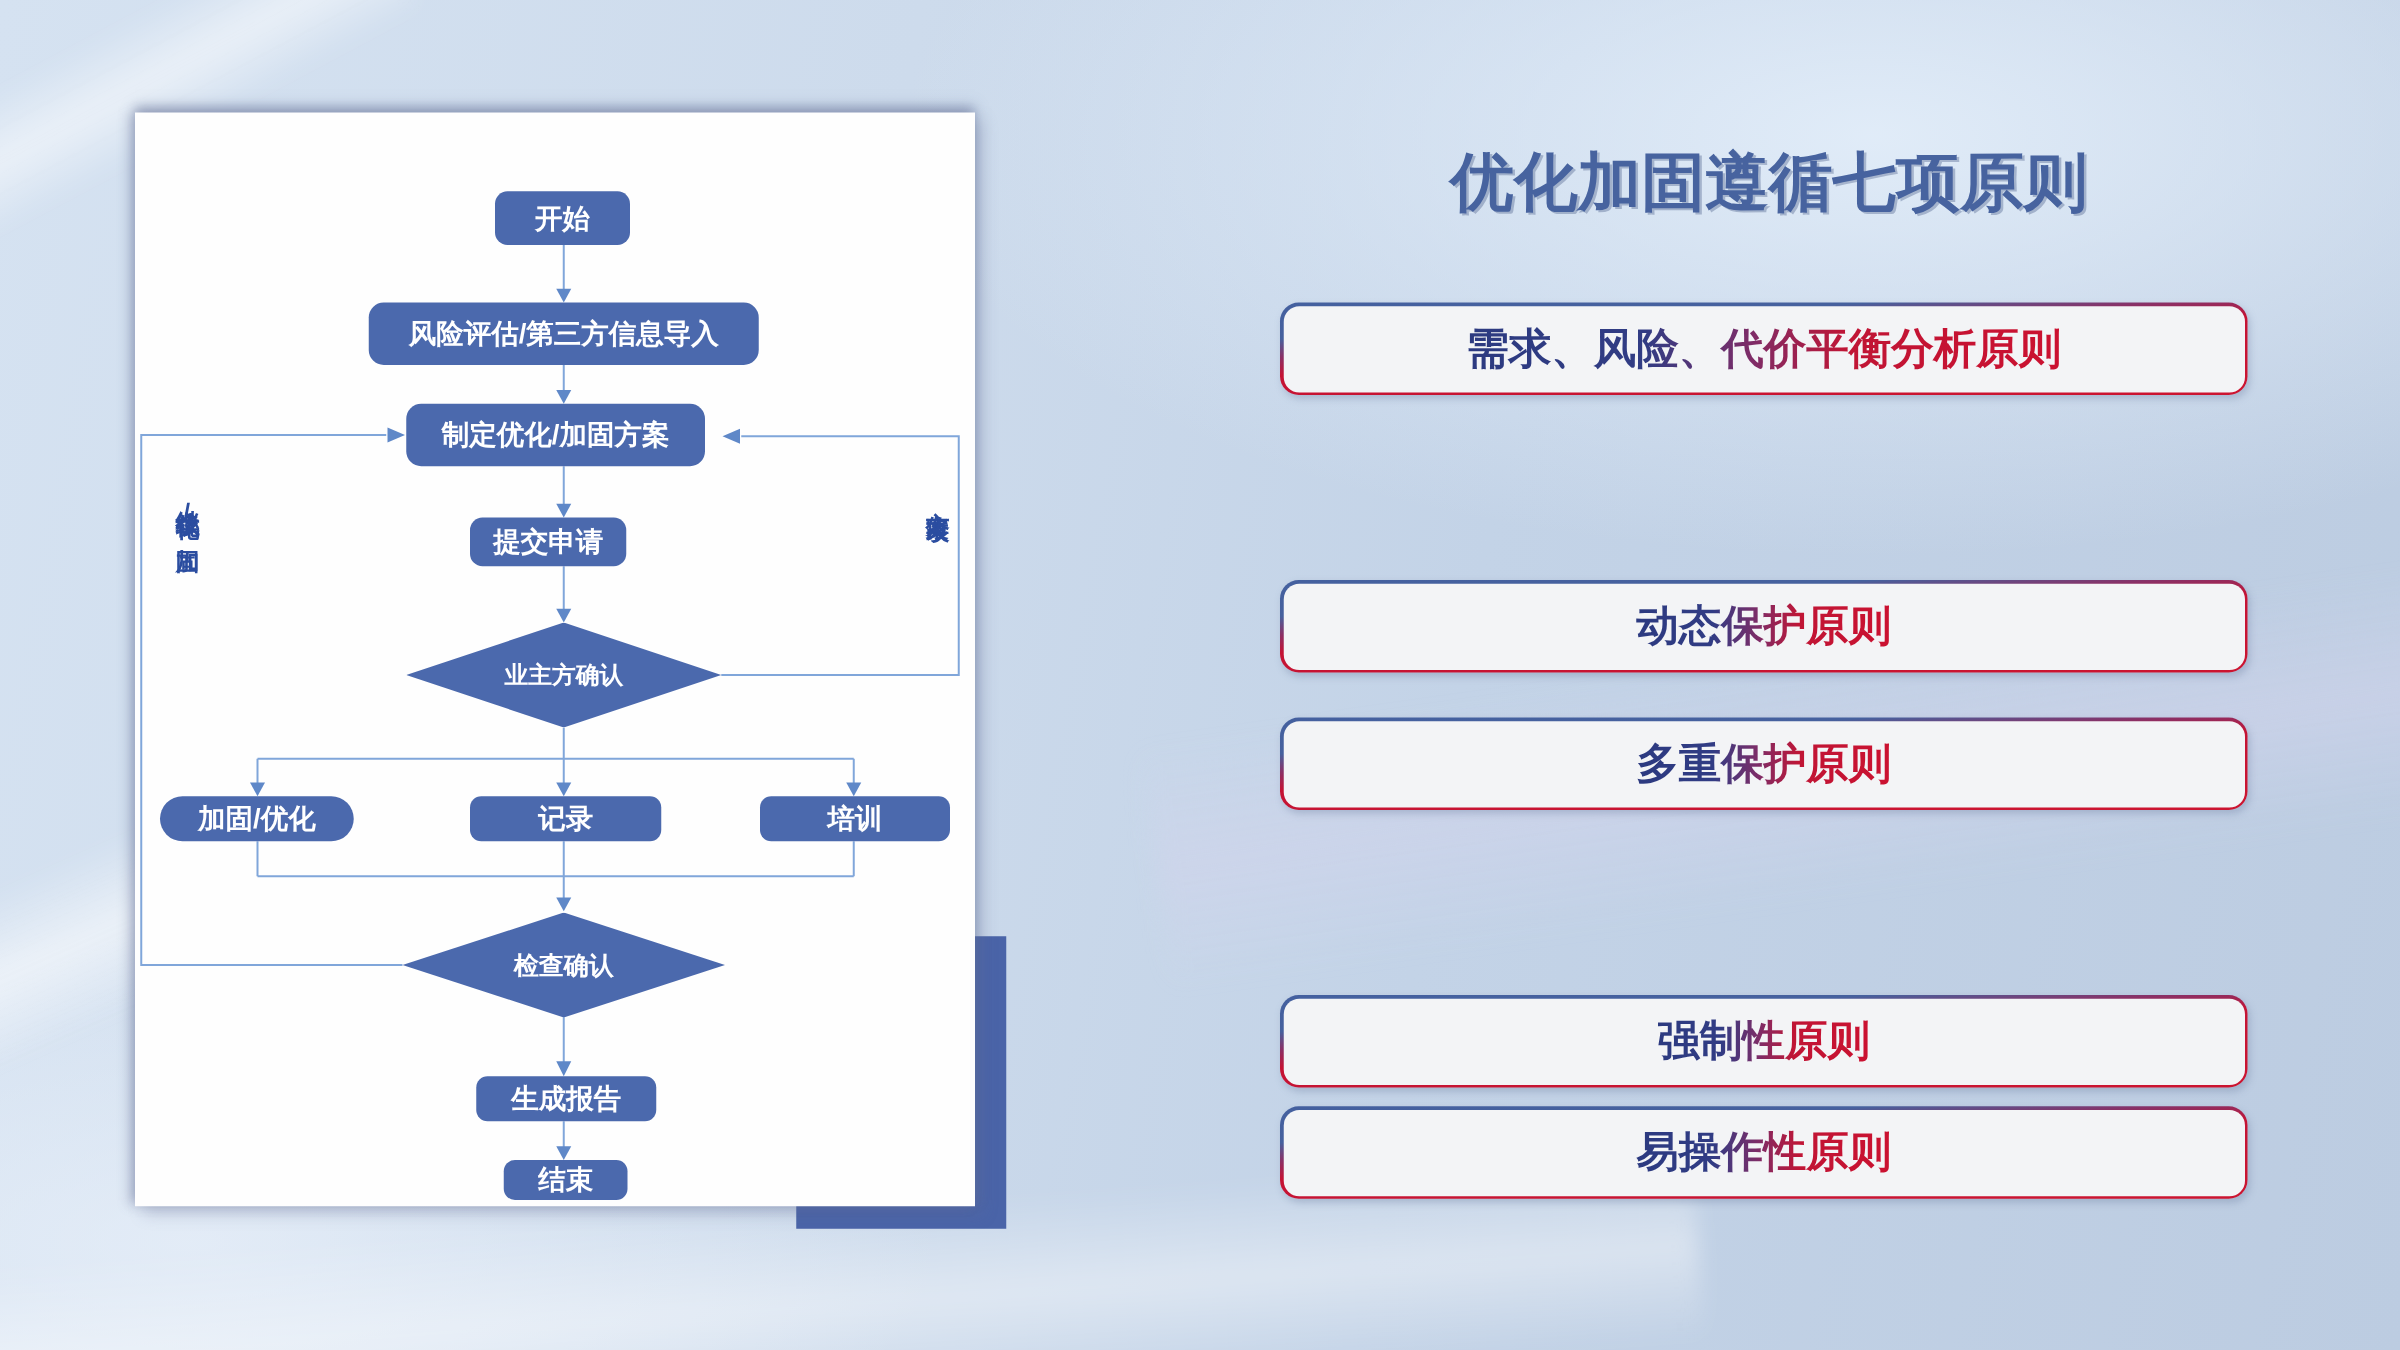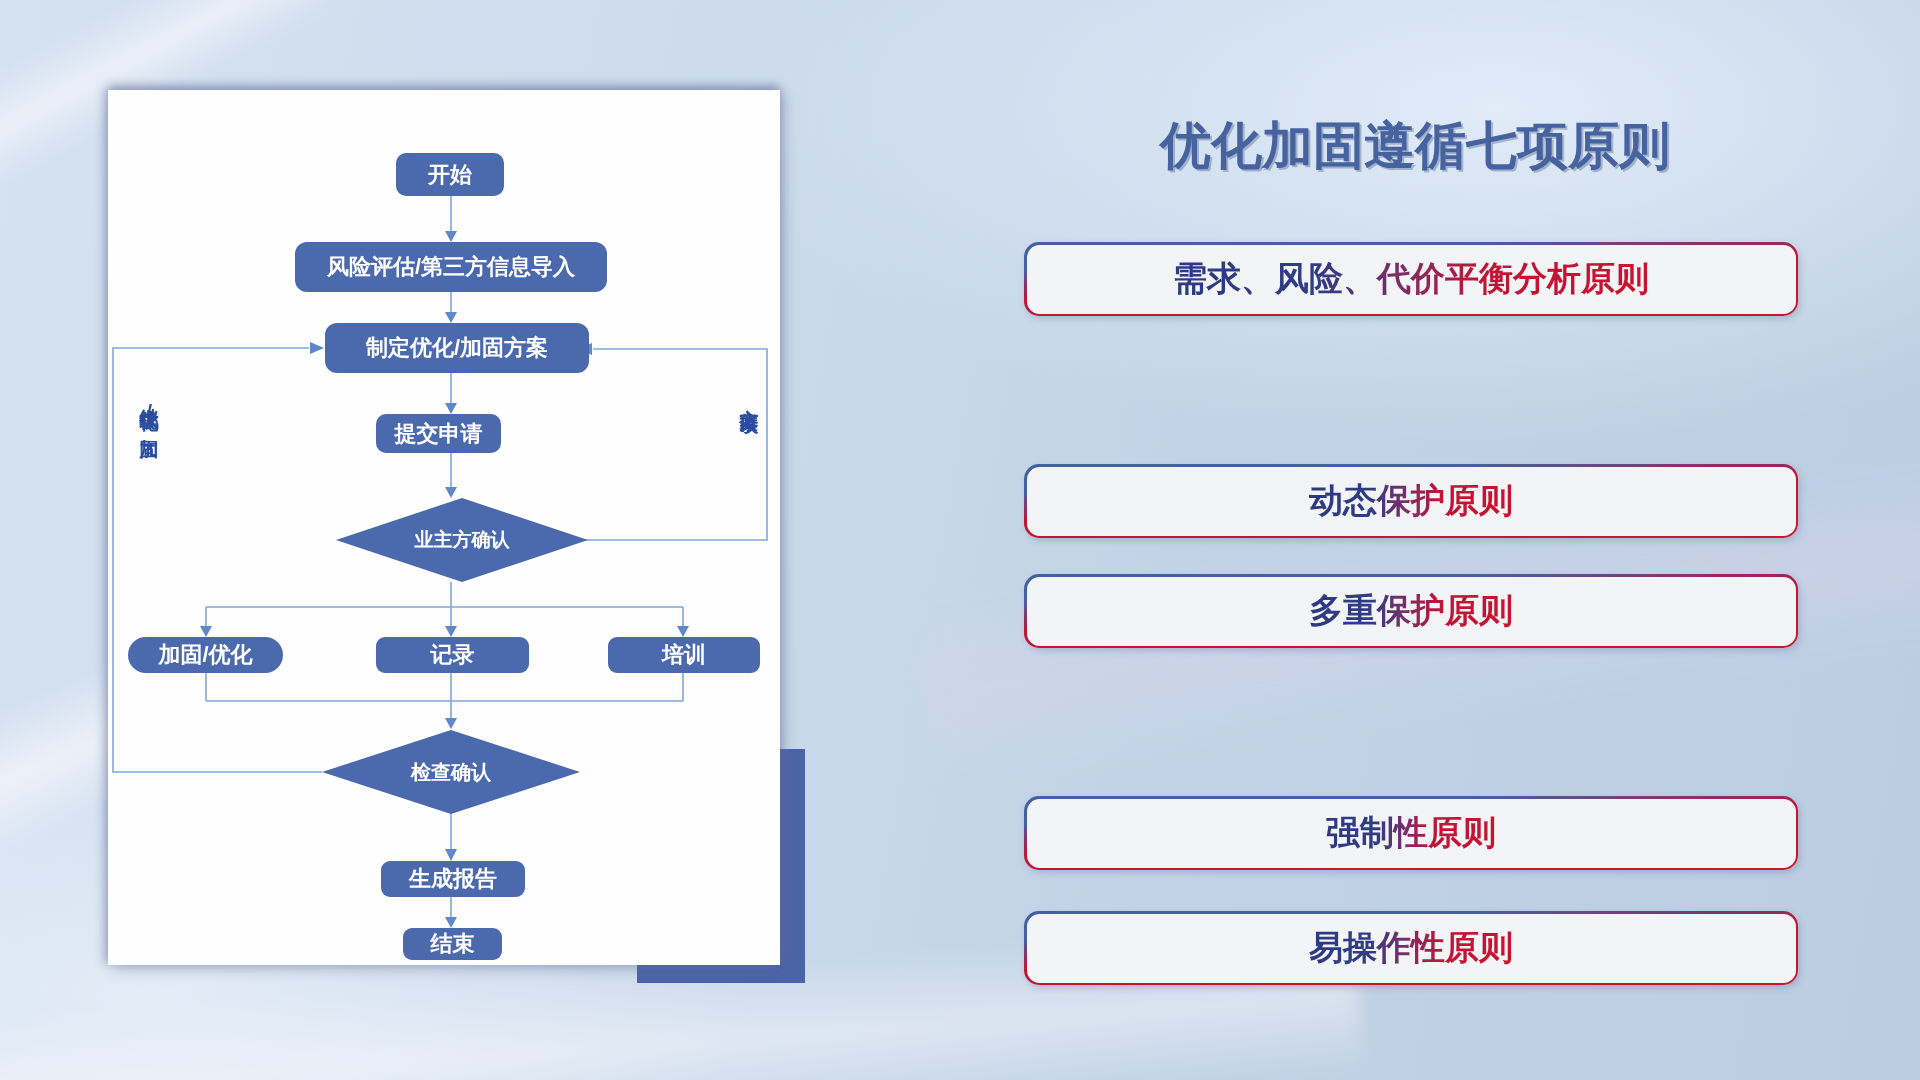--- a/index.html
+++ b/index.html
@@ -80,27 +80,27 @@
       <polygon points="592,343 592,355 578,349"></polygon>
     </g>
   </svg>
 
   <div class="fnode" style="left:396px;top:153px;width:108px;height:43px;border-radius:10px;">
       <span>开始</span>
     </div>
   <div class="fnode" style="left:295px;top:242px;width:312px;height:50px;border-radius:12px;">
       <span>风险评估/第三方信息导入</span>
     </div>
-  <div class="fnode" style="left:325px;top:323px;width:264px;height:50px;border-radius:12px;">
+  <div class="fnode" style="left:325px;top:323px;width:239px;height:50px;border-radius:12px;">
       <span>制定优化/加固方案</span>
     </div>
   <div class="fnode" style="left:376px;top:414px;width:125px;height:39px;border-radius:10px;">
       <span>提交申请</span>
     </div>
-  <div class="diamond" style="left:336px;top:498px;width:252px;height:84px;font-size:19px;justify-content:center;">
+  <div class="diamond" style="left:325px;top:498px;width:252px;height:84px;font-size:19px;justify-content:center;">
       <span>业主方确认</span>
     </div>
   <div class="fnode" style="left:128px;top:637px;width:155px;height:36px;border-radius:18px;">
       <span>加固/优化</span>
     </div>
   <div class="fnode" style="left:376px;top:637px;width:153px;height:36px;border-radius:9px;">
       <span>记录</span>
     </div>
   <div class="fnode" style="left:608px;top:637px;width:152px;height:36px;border-radius:9px;">
       <span>培训</span>
@@ -133,18 +133,18 @@
   <div class="pbox" style="top:574px;">
       <div class="pbox-inner">
         <span class="ptext">多重保护原则</span>
       </div>
     </div>
   <div class="pbox" style="top:796px;">
       <div class="pbox-inner">
         <span class="ptext">强制性原则</span>
       </div>
     </div>
-  <div class="pbox" style="top:911px;">
+  <div class="pbox" style="top:885px;">
       <div class="pbox-inner">
         <span class="ptext">易操作性原则</span>
       </div>
     </div>
 </div>
 
 </body></html>

